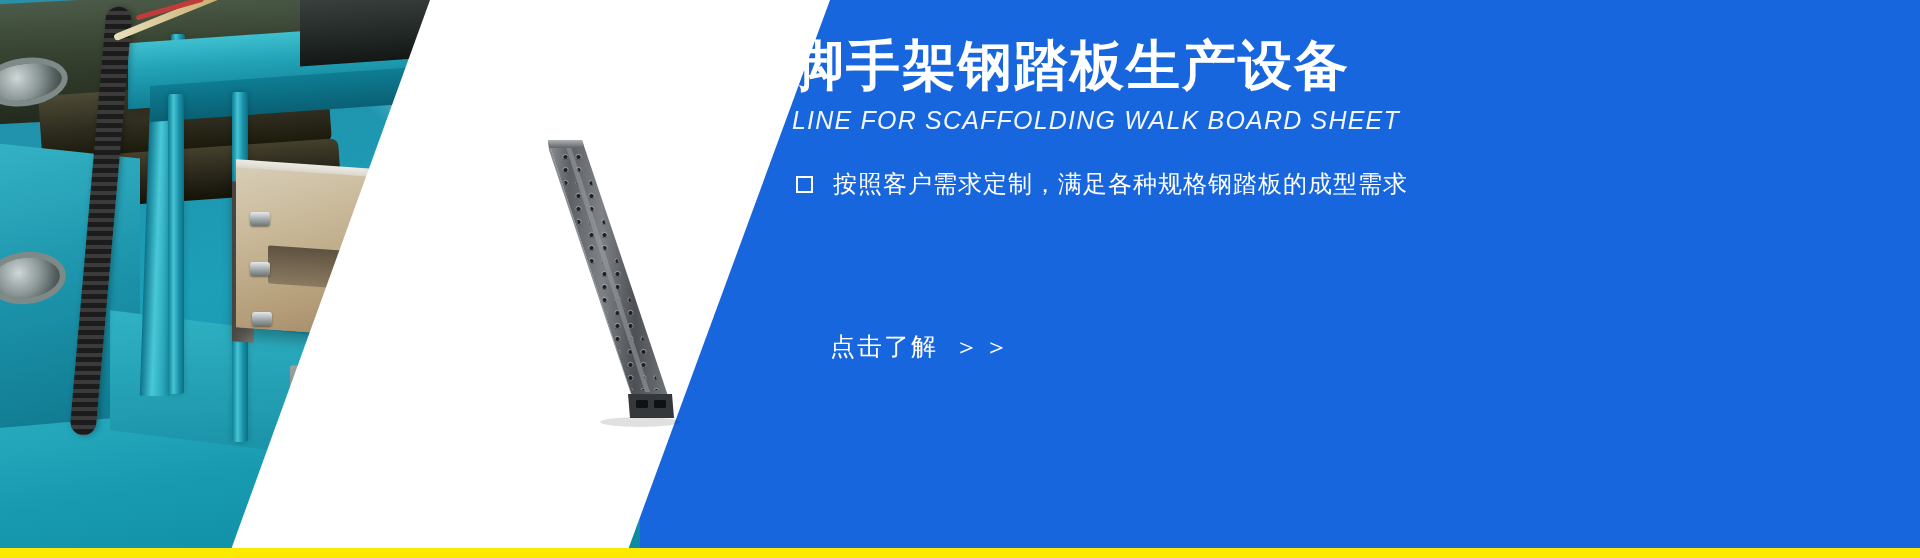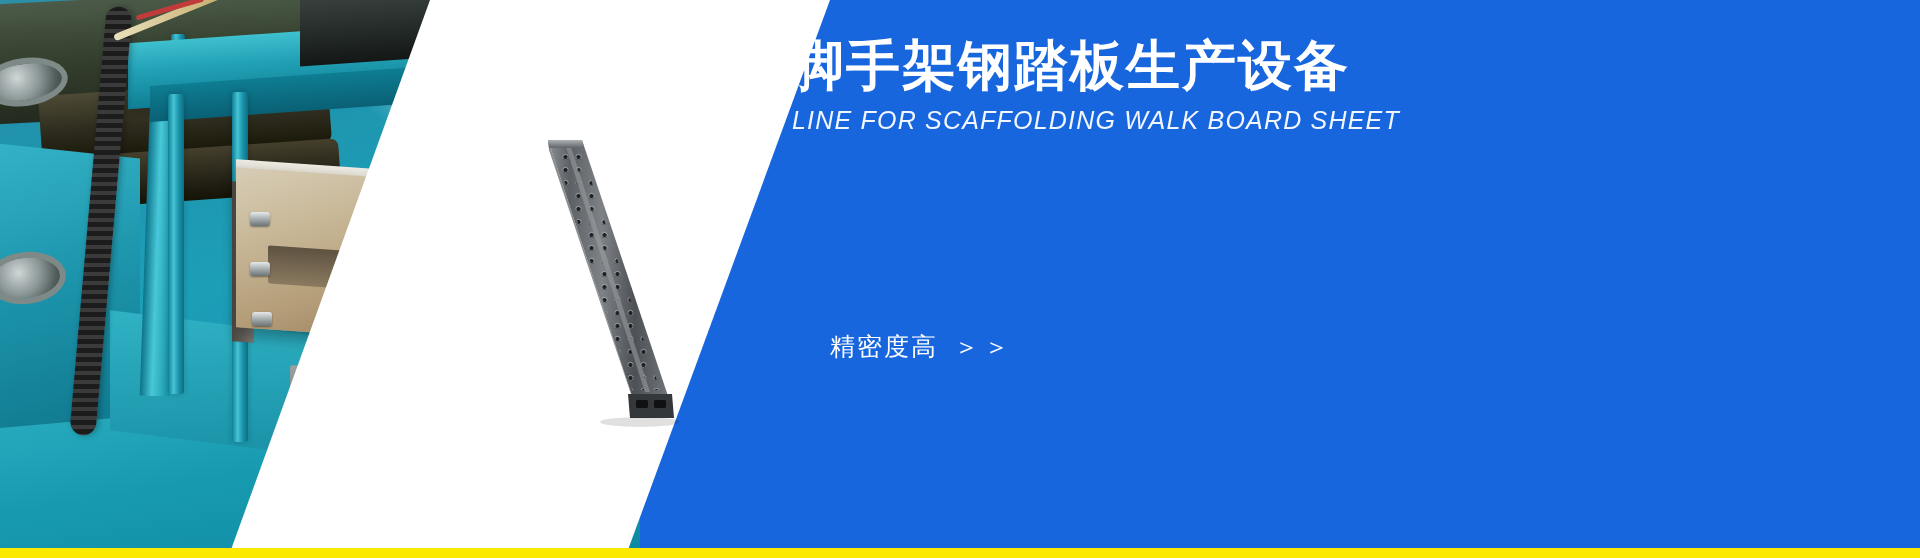--- a/index.html
+++ b/index.html
@@ -374,25 +374,29 @@
 
   <div class="content">
 
     <div class="title">脚手架钢踏板生产设备</div>
 
     <div class="subtitle">LINE FOR SCAFFOLDING WALK BOARD SHEET</div>
 
     <div class="bullets">
 
 
+      <div class="bullet">
+        <span class="box"></span>
+        <span>按照客户需求定制，满足各种规格钢踏板的成型需求</span>
+      </div>
 
     </div>
 
     <a class="cta" href="#">
-      <span>精密度高</span>
+      <span>点击了解</span>
       <span class="arrows">＞＞</span>
     </a>
 
   </div>
 
   <div class="bottom-strip"></div>
 
 </div>
 
 </body></html>

